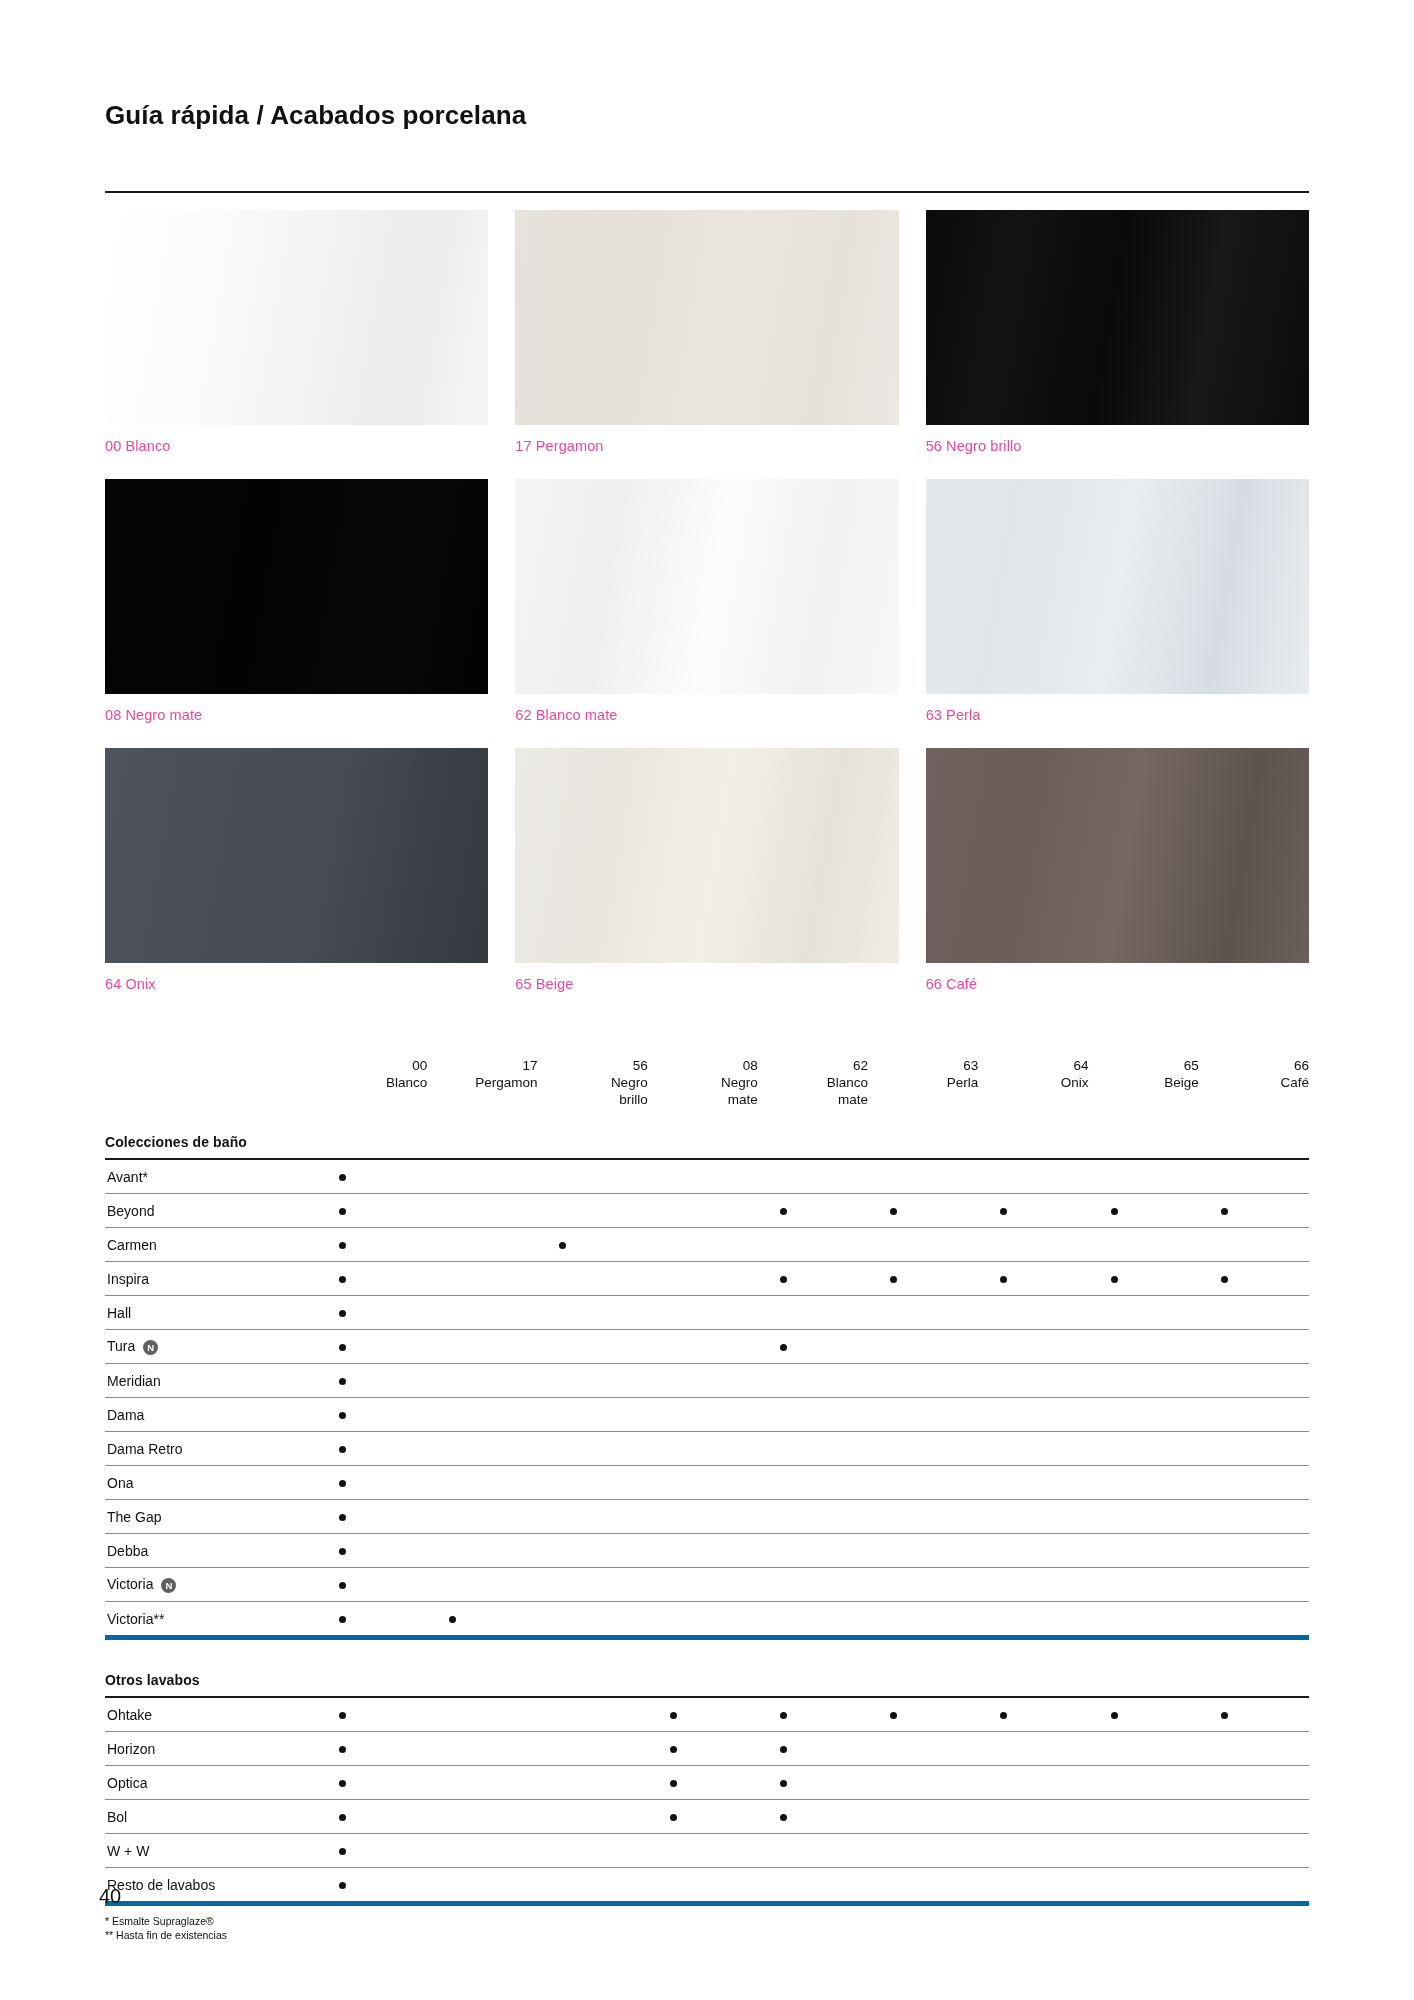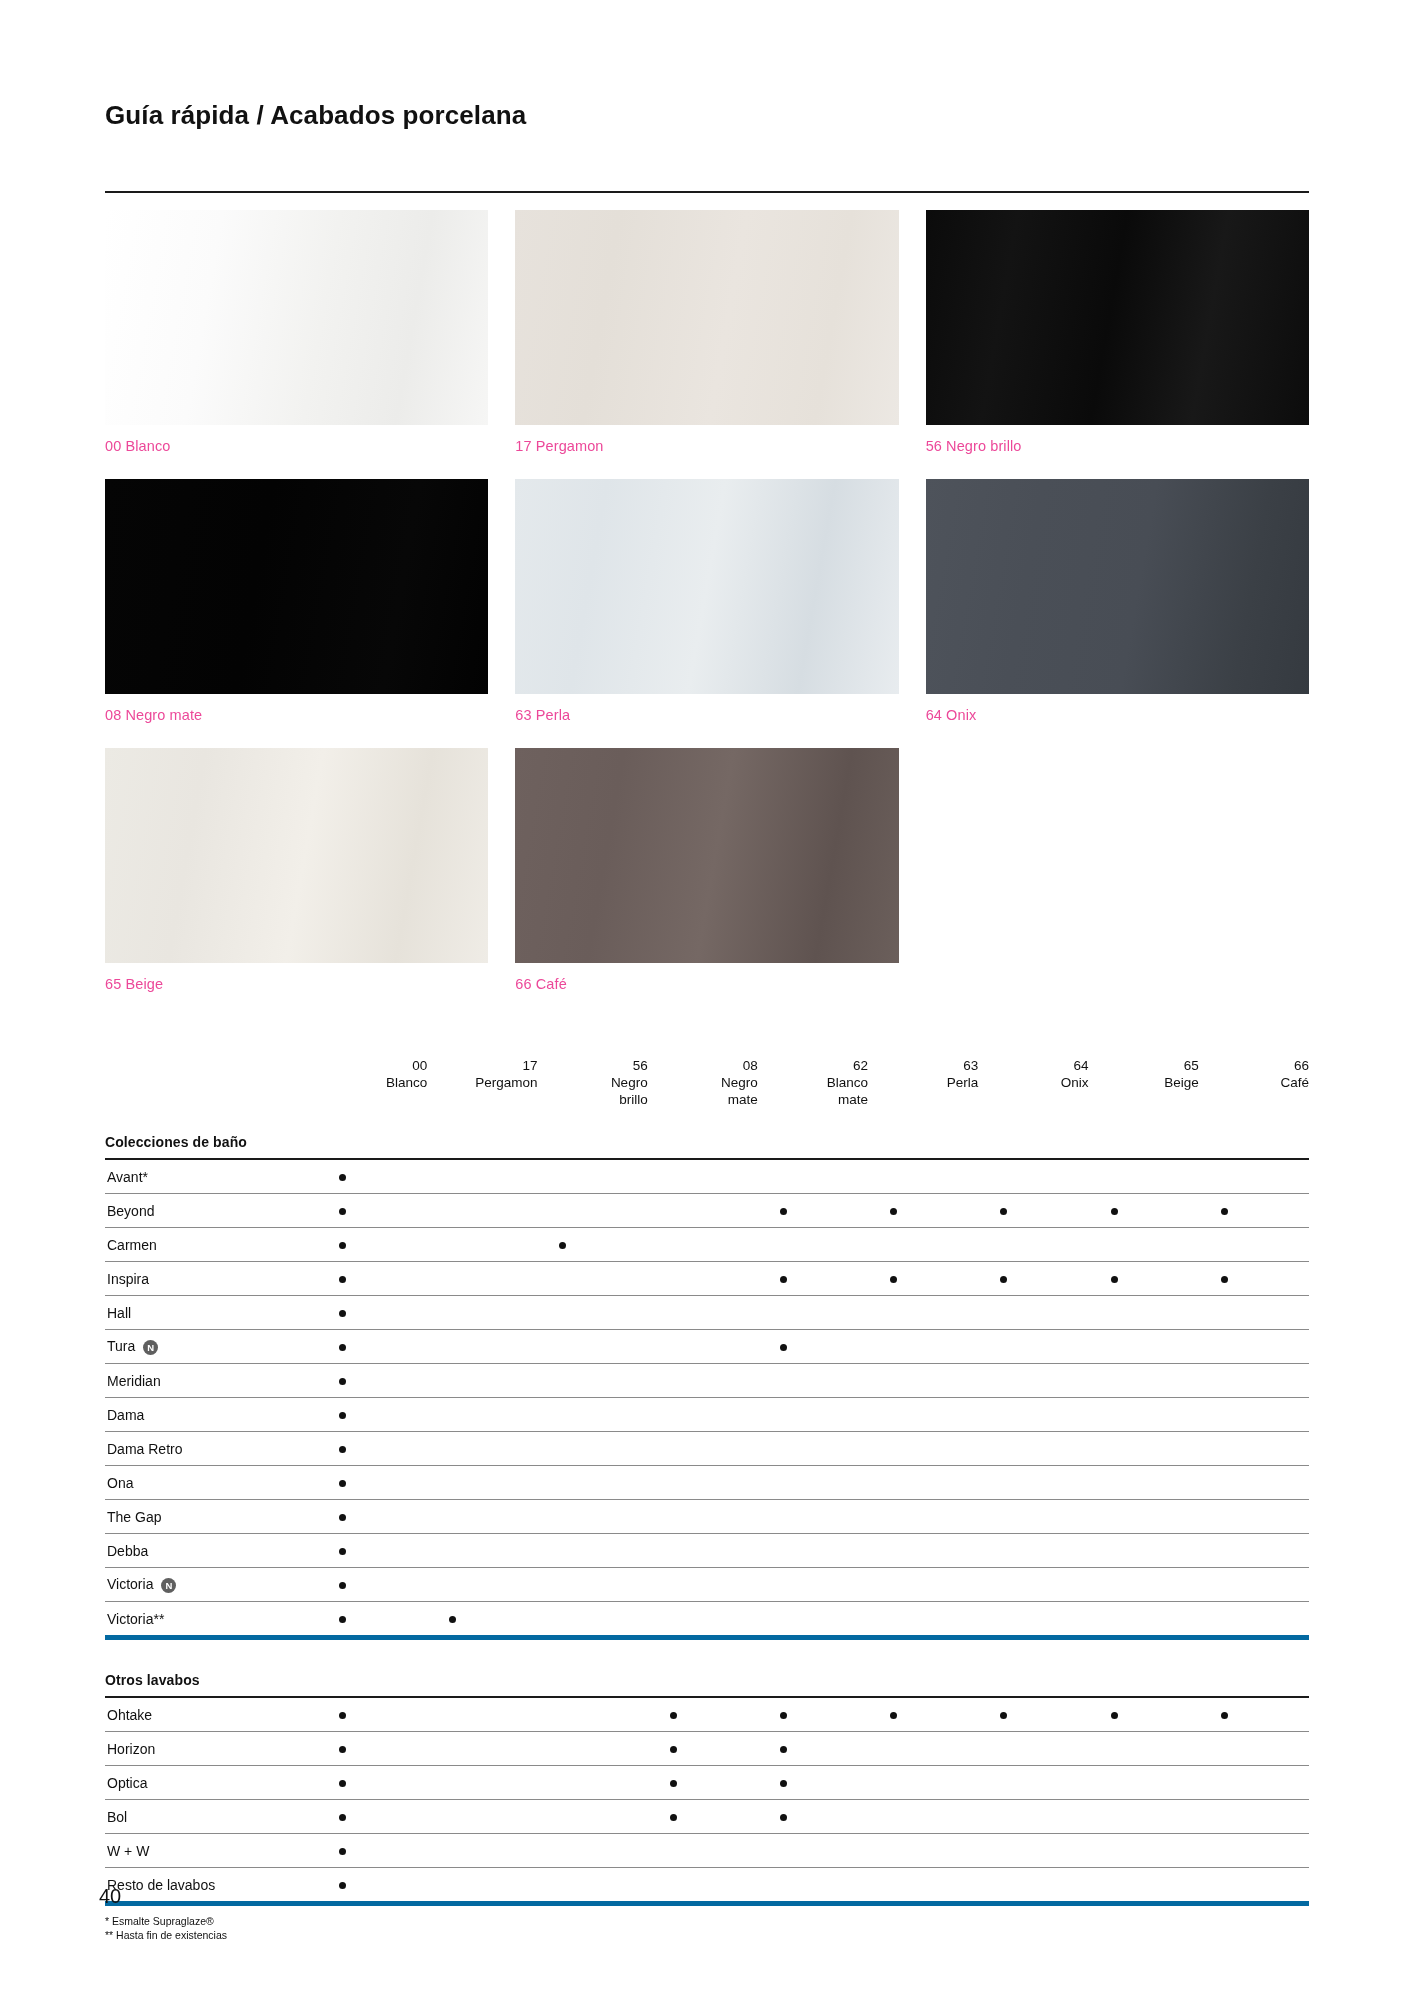--- a/index.html
+++ b/index.html
@@ -182,20 +182,24 @@
         <div class="swatch-chip" style="background: linear-gradient(100deg, rgb(231, 226, 220) 0%, rgb(228, 223, 216) 25%, rgb(234, 229, 223) 55%, rgb(230, 225, 218) 80%, rgb(236, 232, 227) 100%);"></div>
         <div class="swatch-label">17 Pergamon</div>
       </div>
       <div class="swatch-cell">
         <div class="swatch-chip" style="background: linear-gradient(100deg, rgb(11, 11, 11) 0%, rgb(19, 19, 19) 22%, rgb(10, 10, 10) 48%, rgb(24, 24, 24) 72%, rgb(12, 12, 12) 100%);"></div>
         <div class="swatch-label">56 Negro brillo</div>
       </div>
       <div class="swatch-cell">
         <div class="swatch-chip" style="background: linear-gradient(100deg, rgb(5, 5, 5) 0%, rgb(3, 3, 3) 40%, rgb(7, 7, 7) 75%, rgb(2, 2, 2) 100%);"></div>
         <div class="swatch-label">08 Negro mate</div>
+      </div>
+      <div class="swatch-cell">
+        <div class="swatch-chip" style="background: linear-gradient(100deg, rgb(244, 244, 244) 0%, rgb(239, 239, 239) 25%, rgb(252, 252, 252) 52%, rgb(241, 241, 241) 78%, rgb(248, 248, 248) 100%);"></div>
+        <div class="swatch-label">62 Blanco mate</div>
       </div>
       <div class="swatch-cell">
         <div class="swatch-chip" style="background: linear-gradient(100deg, rgb(228, 233, 236) 0%, rgb(223, 229, 233) 22%, rgb(233, 237, 239) 50%, rgb(214, 221, 226) 76%, rgb(232, 236, 239) 100%);"></div>
         <div class="swatch-label">63 Perla</div>
       </div>
       <div class="swatch-cell">
         <div class="swatch-chip" style="background: linear-gradient(100deg, rgb(78, 83, 91) 0%, rgb(74, 79, 87) 28%, rgb(72, 77, 85) 55%, rgb(59, 64, 70) 82%, rgb(53, 58, 64) 100%);"></div>
         <div class="swatch-label">64 Onix</div>
       </div>
       <div class="swatch-cell">

